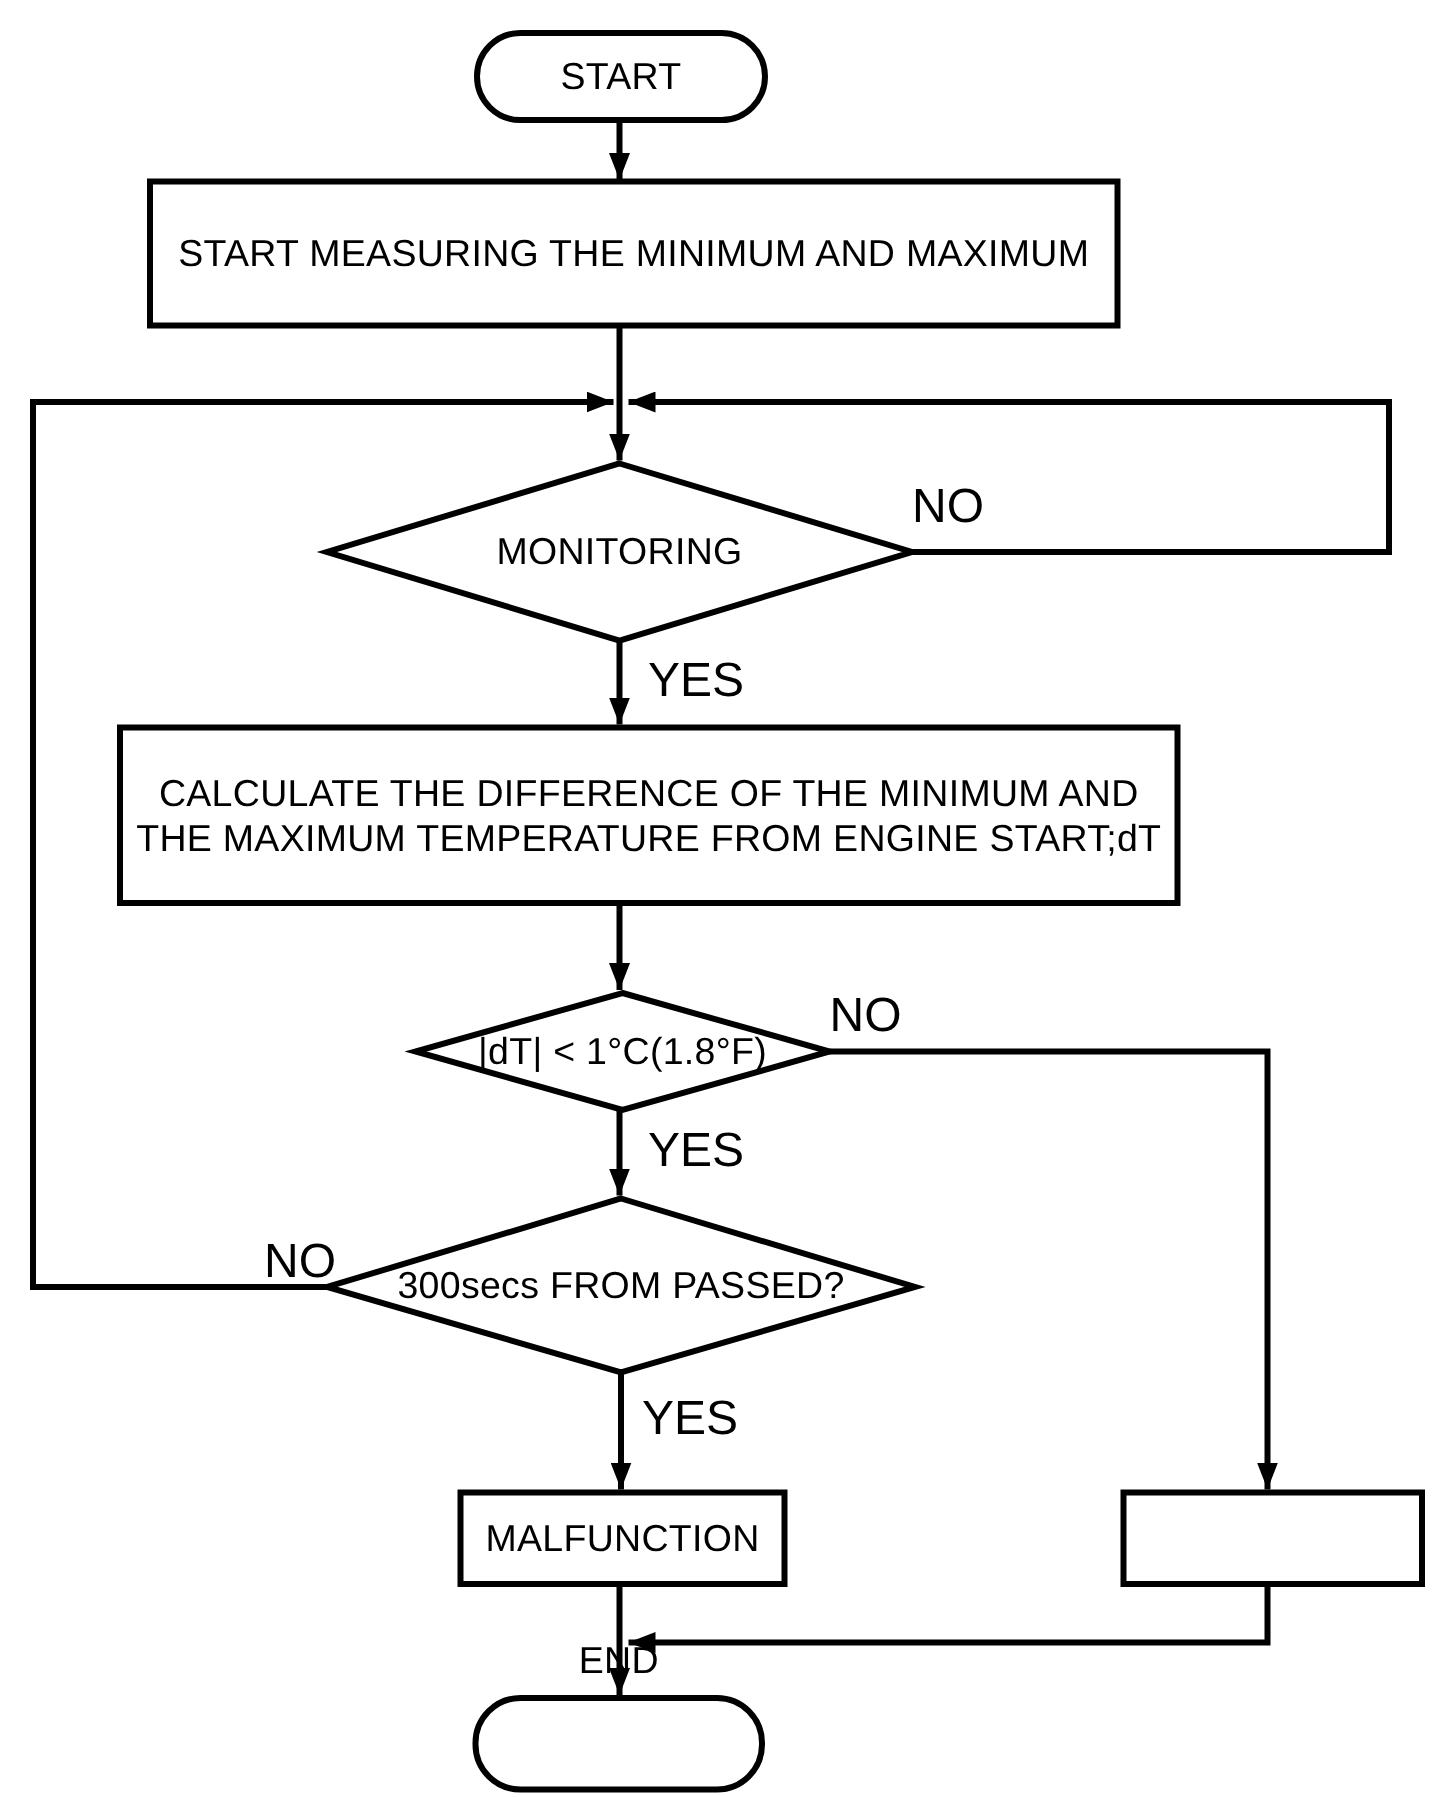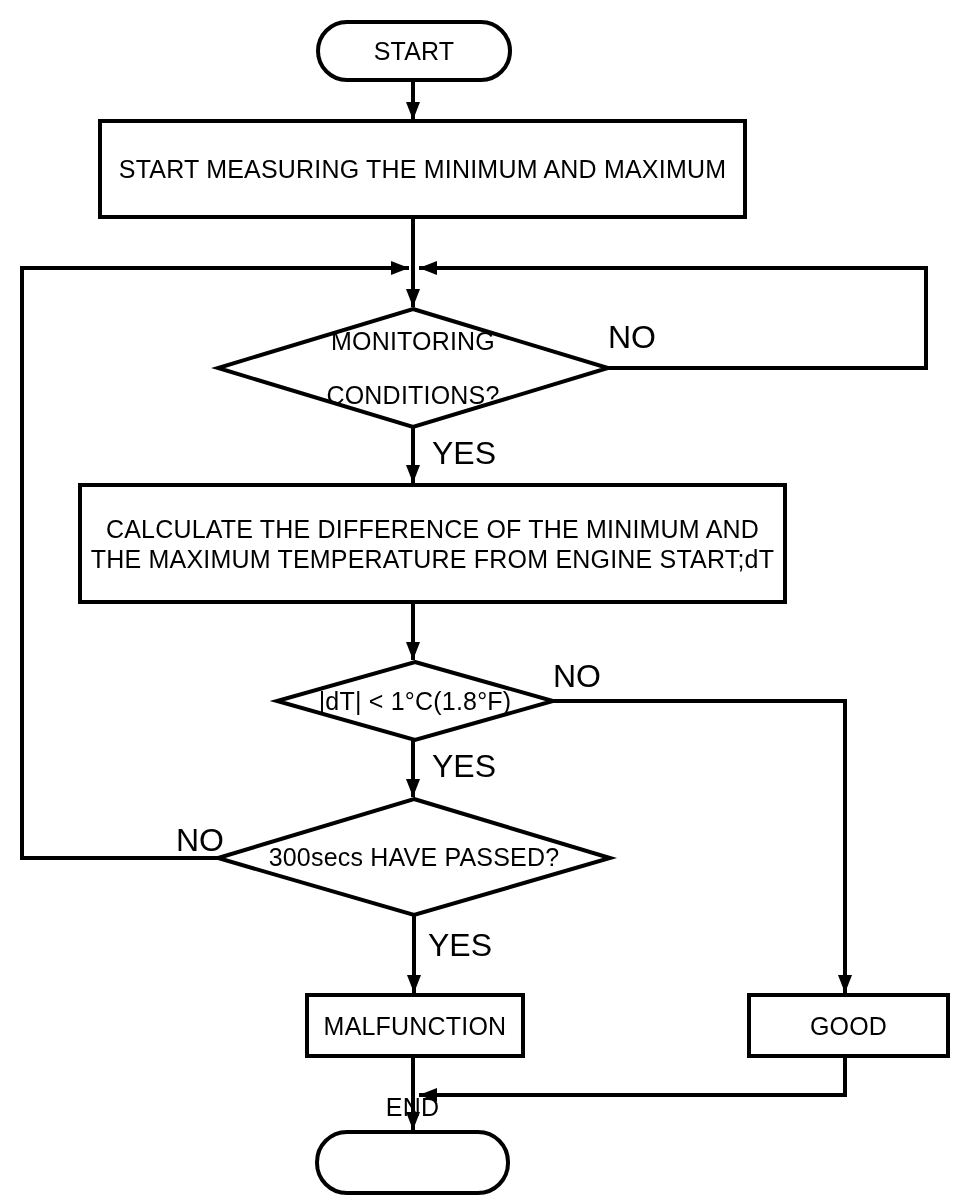--- a/index.html
+++ b/index.html
@@ -101,35 +101,33 @@
   </svg>
 
   <div class="node-label lbl-start">START</div>
 
   <div class="node-label lbl-measure">
     <span>START MEASURING THE MINIMUM AND MAXIMUM</span>
   </div>
 
   <div class="node-label lbl-monitoring">
     <span>MONITORING</span>
-    <span>CONDITIONS?</span>
   </div>
 
   <div class="node-label lbl-calculate">
     <span>CALCULATE THE DIFFERENCE OF THE MINIMUM AND</span>
     <span>THE MAXIMUM TEMPERATURE FROM ENGINE START;dT</span>
   </div>
 
   <div class="node-label lbl-dt">|dT| &lt; 1°C(1.8°F)</div>
 
-  <div class="node-label lbl-passed">300secs HAVE PASSED?</div>
+  <div class="node-label lbl-passed">300secs FROM PASSED?</div>
 
   <div class="node-label lbl-malfunction">MALFUNCTION</div>
 
-  <div class="node-label lbl-good">GOOD</div>
 
   <div class="node-label lbl-end">END</div>
 
   <div class="edge-label lbl-no-monitoring">NO</div>
   <div class="edge-label lbl-yes-monitoring">YES</div>
   <div class="edge-label lbl-no-dt">NO</div>
   <div class="edge-label lbl-yes-dt">YES</div>
   <div class="edge-label lbl-no-passed">NO</div>
   <div class="edge-label lbl-yes-passed">YES</div>
 

